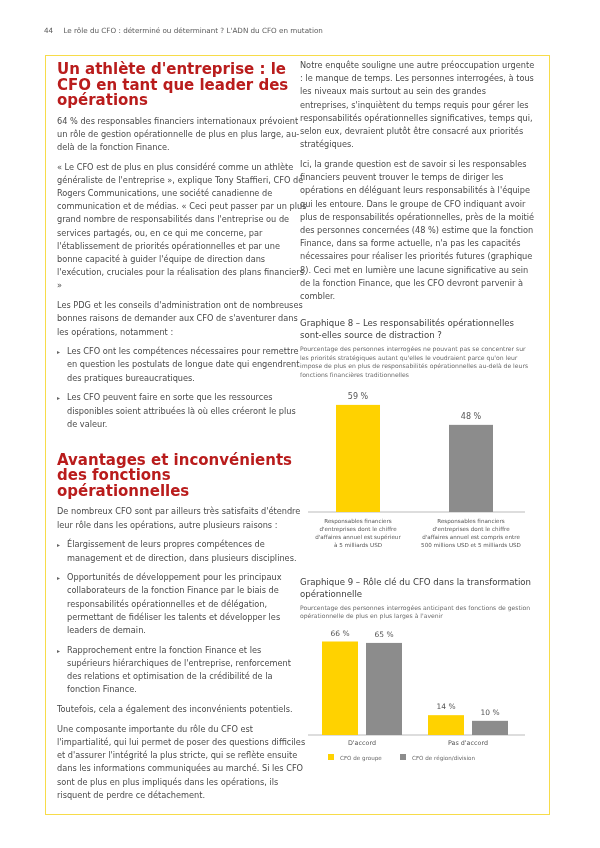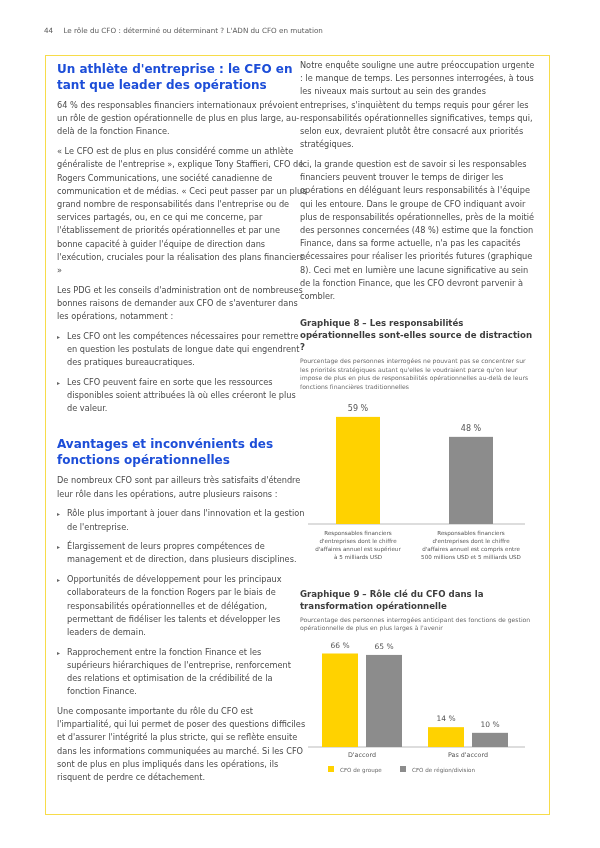--- a/index.html
+++ b/index.html
@@ -5,28 +5,28 @@
   html, body { margin: 0; padding: 0; background: #ffffff; }
   body { width: 600px; height: 848px; position: relative; overflow: hidden;
          font-family: "DejaVu Sans", sans-serif; color: #4a4a4a; }
   .running-header { position: absolute; left: 44px; top: 26px; font-size: 7.2px; color: #5a5a5a; }
   .running-header .pg { margin-right: 8px; }
   .frame { position: absolute; left: 45px; top: 55px; width: 505px; height: 760px;
            border: 1.5px solid #f7dc4a; box-sizing: border-box; }
   .col { position: absolute; font-size: 8.2px; line-height: 13.2px; color: #4a4a4a; }
   .col-left { left: 57px; top: 62px; width: 250px; }
   .col-right { left: 300px; top: 59px; width: 236px; }
-  h2 { font-family: "DejaVu Sans", sans-serif; font-weight: bold; font-size: 12px; line-height: 15.5px;
-       color: #1d4ed8; margin: 0 0 6px 0; }
+  h2 { font-family: "DejaVu Sans", sans-serif; font-weight: bold; font-size: 15px; line-height: 15.5px;
+       color: #b91c1c; margin: 0 0 6px 0; }
   p { margin: 0 0 6.5px 0; }
   ul { list-style: none; margin: 0 0 6px 0; padding: 0; }
   li { position: relative; padding-left: 10px; margin-bottom: 6.5px; }
   li .bullet { position: absolute; left: 0; top: 0; font-size: 6px; color: #666; }
   .section2 { margin-top: 22px; }
-  .chart-title { font-weight: bold; font-size: 8.6px; line-height: 12px; color: #3d3d3d; margin: 14px 0 4px 0; }
+  .chart-title { font-weight: normal; font-size: 8.6px; line-height: 12px; color: #3d3d3d; margin: 14px 0 4px 0; }
   .chart-sub { font-size: 6.1px; line-height: 8.6px; color: #6a6a6a; margin: 0 0 4px 0; }
   .chart-box { position: relative; }
   svg text { font-family: "DejaVu Sans", sans-serif; }
 </style>
 </head>
 <body>
 
 <div class="running-header">
   <span class="pg">44</span>
   <span>Le rôle du CFO : déterminé ou déterminant ? L'ADN du CFO en mutation</span>
@@ -39,25 +39,25 @@
   <p>64 % des responsables financiers internationaux prévoient un rôle de gestion opérationnelle de plus en plus large, au-delà de la fonction Finance.</p>
   <p>« Le CFO est de plus en plus considéré comme un athlète généraliste de l'entreprise », explique Tony Staffieri, CFO de Rogers Communications, une société canadienne de communication et de médias. « Ceci peut passer par un plus grand nombre de responsabilités dans l'entreprise ou de services partagés, ou, en ce qui me concerne, par l'établissement de priorités opérationnelles et par une bonne capacité à guider l'équipe de direction dans l'exécution, cruciales pour la réalisation des plans financiers. »</p>
   <p>Les PDG et les conseils d'administration ont de nombreuses bonnes raisons de demander aux CFO de s'aventurer dans les opérations, notamment :</p>
   <ul>
     <li><span class="bullet">▸</span><span>Les CFO ont les compétences nécessaires pour remettre en question les postulats de longue date qui engendrent des pratiques bureaucratiques.</span></li>
     <li><span class="bullet">▸</span><span>Les CFO peuvent faire en sorte que les ressources disponibles soient attribuées là où elles créeront le plus de valeur.</span></li>
   </ul>
   <h2 class="section2">Avantages et inconvénients des fonctions opérationnelles</h2>
   <p>De nombreux CFO sont par ailleurs très satisfaits d'étendre leur rôle dans les opérations, autre plusieurs raisons :</p>
   <ul>
-    <li><span class="bullet">▸</span><span>Rôle plus important à jouer dans l'innovation et la gestion de l'entreprise.</span></li>
     <li><span class="bullet">▸</span><span>Élargissement de leurs propres compétences de management et de direction, dans plusieurs disciplines.</span></li>
-    <li><span class="bullet">▸</span><span>Opportunités de développement pour les principaux collaborateurs de la fonction Rogers par le biais de responsabilités opérationnelles et de délégation, permettant de fidéliser les talents et développer les leaders de demain.</span></li>
+    <li><span class="bullet">▸</span><span>Opportunités de développement pour les principaux collaborateurs de la fonction Finance par le biais de responsabilités opérationnelles et de délégation, permettant de fidéliser les talents et développer les leaders de demain.</span></li>
     <li><span class="bullet">▸</span><span>Rapprochement entre la fonction Finance et les supérieurs hiérarchiques de l'entreprise, renforcement des relations et optimisation de la crédibilité de la fonction Finance.</span></li>
   </ul>
+  <p>Toutefois, cela a également des inconvénients potentiels.</p>
   <p>Une composante importante du rôle du CFO est l'impartialité, qui lui permet de poser des questions difficiles et d'assurer l'intégrité la plus stricte, qui se reflète ensuite dans les informations communiquées au marché. Si les CFO sont de plus en plus impliqués dans les opérations, ils risquent de perdre ce détachement.</p>
 </div>
 
 <div class="col col-right">
   <p>Notre enquête souligne une autre préoccupation urgente : le manque de temps. Les personnes interrogées, à tous les niveaux mais surtout au sein des grandes entreprises, s'inquiètent du temps requis pour gérer les responsabilités opérationnelles significatives, temps qui, selon eux, devraient plutôt être consacré aux priorités stratégiques.</p>
   <p>Ici, la grande question est de savoir si les responsables financiers peuvent trouver le temps de diriger les opérations en déléguant leurs responsabilités à l'équipe qui les entoure. Dans le groupe de CFO indiquant avoir plus de responsabilités opérationnelles, près de la moitié des personnes concernées (48 %) estime que la fonction Finance, dans sa forme actuelle, n'a pas les capacités nécessaires pour réaliser les priorités futures (graphique 8). Ceci met en lumière une lacune significative au sein de la fonction Finance, que les CFO devront parvenir à combler.</p>
 
   <div class="chart-title">Graphique 8 – Les responsabilités opérationnelles sont-elles source de distraction ?</div>
   <div class="chart-sub">Pourcentage des personnes interrogées ne pouvant pas se concentrer sur les priorités stratégiques autant qu'elles le voudraient parce qu'on leur impose de plus en plus de responsabilités opérationnelles au-delà de leurs fonctions financières traditionnelles</div>
   <div class="chart-box">

